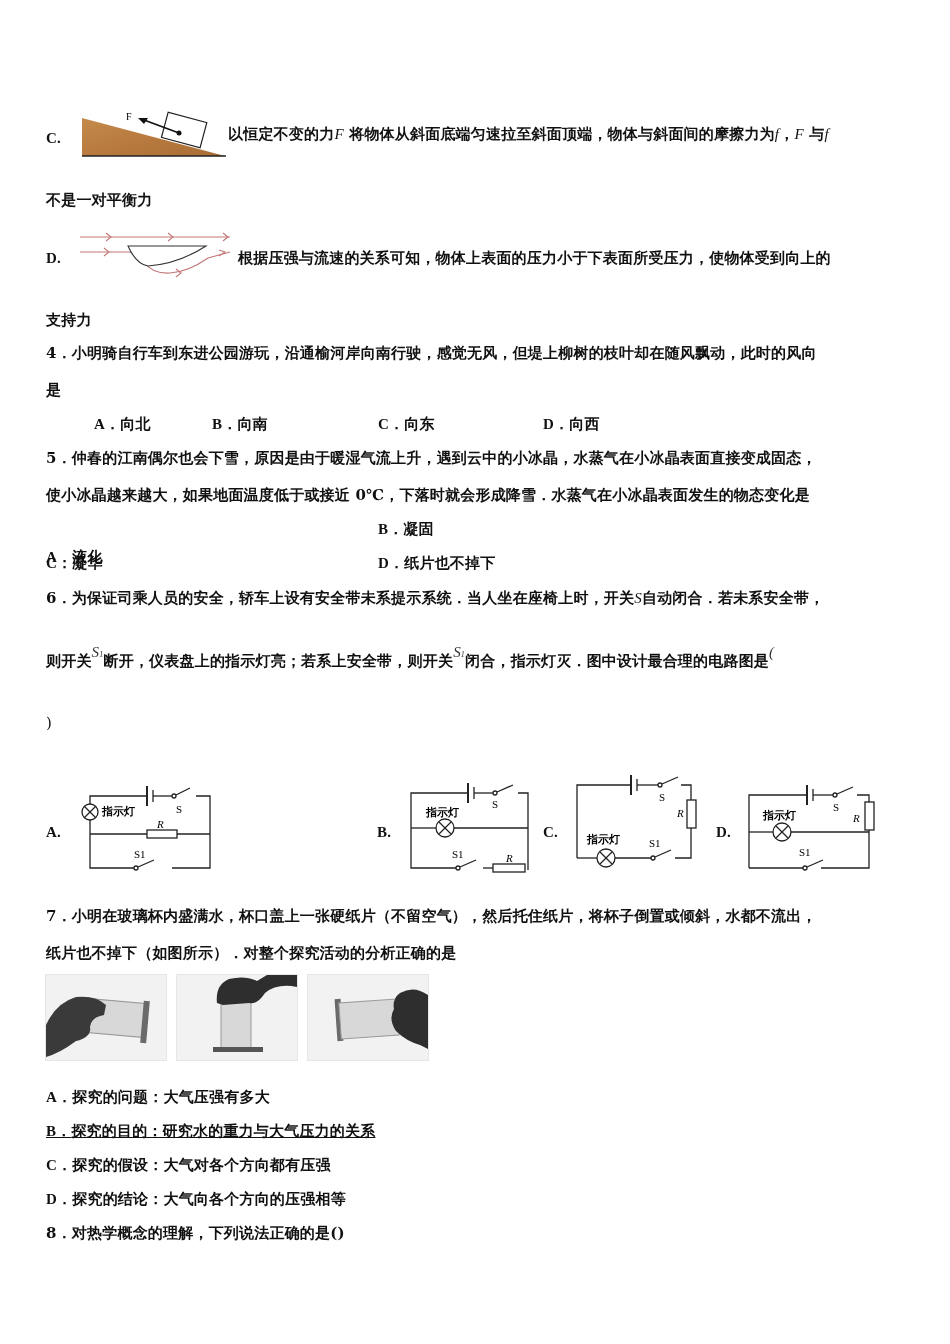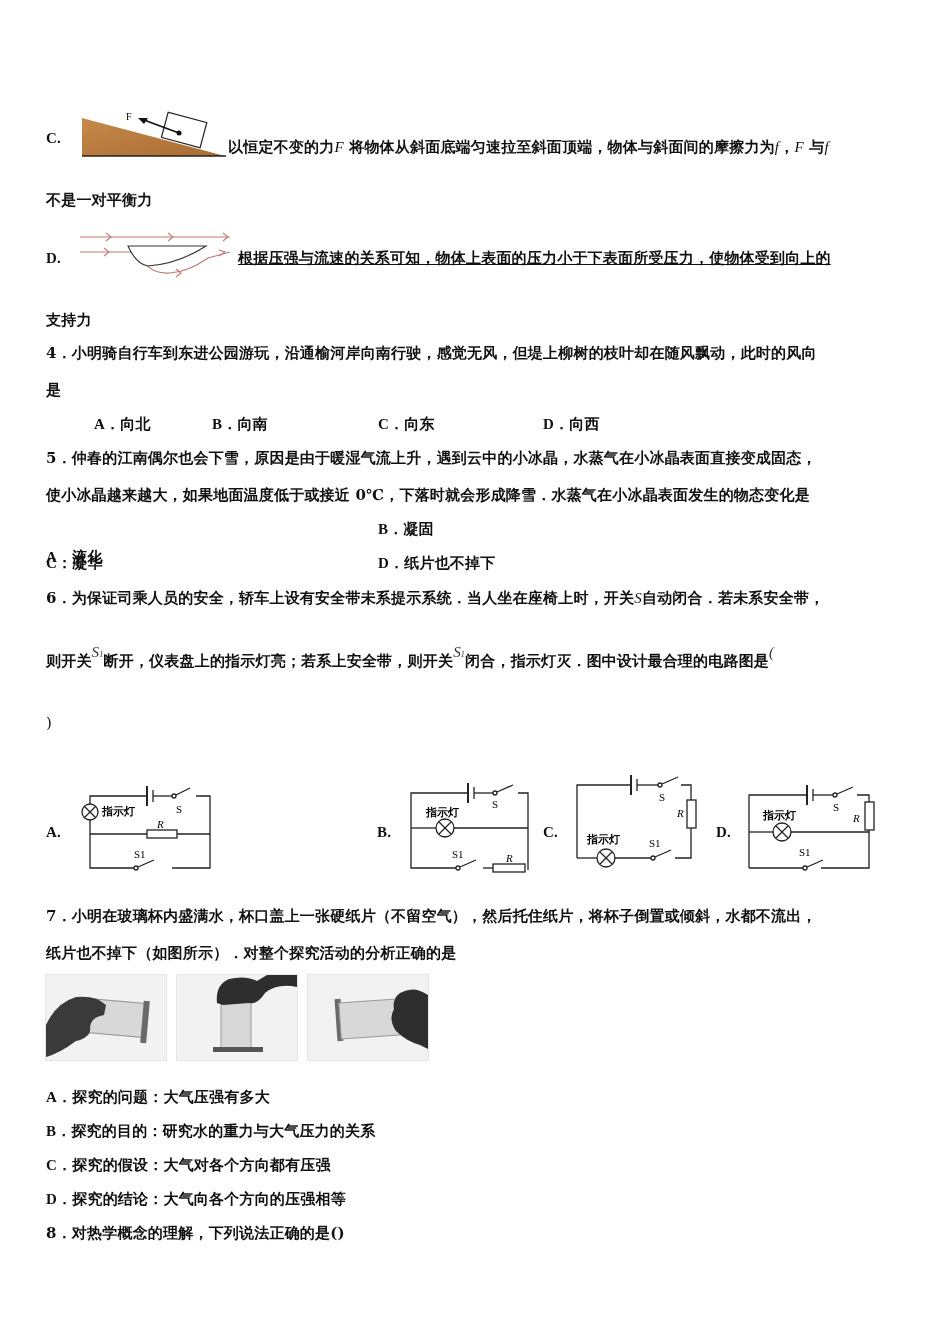--- a/index.html
+++ b/index.html
@@ -28,40 +28,40 @@
   <polygon points="2,10 145,48 2,48" fill="url(#wood)"></polygon>
   <line x1="2" y1="48" x2="146" y2="48" stroke="#222" stroke-width="1.5"></line>
   <g transform="rotate(15 100 22)">
     <rect x="84" y="8" width="40" height="26" fill="#fff" stroke="#222" stroke-width="1.2"></rect>
   </g>
   <circle cx="99" cy="25" r="2.5" fill="#111"></circle>
   <line x1="99" y1="25" x2="64" y2="12" stroke="#111" stroke-width="1.6"></line>
   <polygon points="58,10 68,10 64,16" fill="#111"></polygon>
   <text x="46" y="12" font-size="10" font-family="Liberation Serif, serif">F</text>
 </svg>
-<div class="t" style="left:228px;top:137px;">
+<div class="t" style="left:228px;top:124px;">
   <span>以恒定不变的力</span><span class="ital">F</span> <span>将物体从斜面底端匀速拉至斜面顶端，物体与斜面间的摩擦力为</span><span class="ital">f</span><span>，</span><span class="ital">F</span> <span>与</span><span class="ital">f</span>
 </div>
 <div class="t" style="left:46px;top:190px;">不是一对平衡力</div>
 
 <div class="t lbl" style="left:46px;top:248px;">D.</div>
 <svg class="fig" style="left:78px;top:230px;" width="160" height="48" viewBox="0 0 160 48">
   <g stroke="#c47777" stroke-width="1.1" fill="none">
     <line x1="2" y1="7" x2="152" y2="7"></line>
     <polyline points="28,3 33,7 28,11"></polyline>
       <polyline points="90,3 95,7 90,11"></polyline>
       <polyline points="145,3 150,7 145,11"></polyline>
     <path d="M2,22 L50,22 Q60,22 66,32 Q74,44 92,43 Q110,42 130,28 L152,22"></path>
     <polyline points="26,18 31,22 26,26"></polyline>
       <polyline points="98,39 103,43 98,47"></polyline>
       <polyline points="141,20 147,22 141,26"></polyline>
   </g>
   <path d="M50,16 L128,16 Q100,34 70,36 Q58,34 50,16 Z" fill="#fff" stroke="#333" stroke-width="1.1"></path>
 </svg>
-<div class="t" style="left:238px;top:248px;text-decoration:underline;">根据压强与流速的关系可知，物体上表面的压力小于下表面所受压力，使物体受到向上的</div>
+<div class="t" style="left:238px;top:248px;">根据压强与流速的关系可知，物体上表面的压力小于下表面所受压力，使物体受到向上的</div>
 <div class="t" style="left:46px;top:310px;">支持力</div>
 
 <div class="t" style="left:46px;top:343px;">4．小明骑自行车到东进公园游玩，沿通榆河岸向南行驶，感觉无风，但堤上柳树的枝叶却在随风飘动，此时的风向</div>
 <div class="t" style="left:46px;top:380px;">是</div>
 <div class="t" style="left:46px;top:414px;margin-left:48px;"><span class="lbl">A．</span><span>向北</span></div>
 <div class="t" style="left:212px;top:414px;"><span class="lbl">B．</span><span>向南</span></div>
 <div class="t" style="left:378px;top:414px;text-align:right;"><span class="lbl">C．</span><span>向东</span></div>
 <div class="t" style="left:543px;top:414px;"><span class="lbl">D．</span><span>向西</span></div>
 
 <div class="t" style="left:46px;top:448px;">5．仲春的江南偶尔也会下雪，原因是由于暖湿气流上升，遇到云中的小冰晶，水蒸气在小冰晶表面直接变成固态，</div>
@@ -204,17 +204,17 @@
 </div>
 <div class="photo" style="left:307px;top:974px;width:120px;height:85px;">
   <svg width="120" height="85" viewBox="0 0 120 85">
     <rect x="28" y="24" width="6" height="42" fill="#6a6a6a" transform="rotate(-4 31 45)"></rect>
     <rect x="32" y="26" width="58" height="36" fill="#d8d8d8" stroke="#999" transform="rotate(-4 61 44)"></rect>
     <path d="M120,20 Q106,10 92,18 Q84,24 86,34 Q80,44 88,56 Q98,66 112,70 L120,74 Z" fill="#2e2e2e"></path>
   </svg>
 </div>
 
 <div class="t" style="left:46px;top:1087px;"><span class="lbl">A．</span><span>探究的问题：大气压强有多大</span></div>
-<div class="t" style="left:46px;top:1121px;"><span class="lbl">B．</span><span>探究的目的：研究水的重力与大气压力的关系</span></div>
+<div class="t" style="left:46px;top:1121px;text-decoration:underline;"><span class="lbl">B．</span><span>探究的目的：研究水的重力与大气压力的关系</span></div>
 <div class="t" style="left:46px;top:1155px;"><span class="lbl">C．</span><span>探究的假设：大气对各个方向都有压强</span></div>
 <div class="t" style="left:46px;top:1189px;"><span class="lbl">D．</span><span>探究的结论：大气向各个方向的压强相等</span></div>
 
 <div class="t" style="left:46px;top:1223px;">8．对热学概念的理解，下列说法正确的是()</div>
 
 </body></html>

